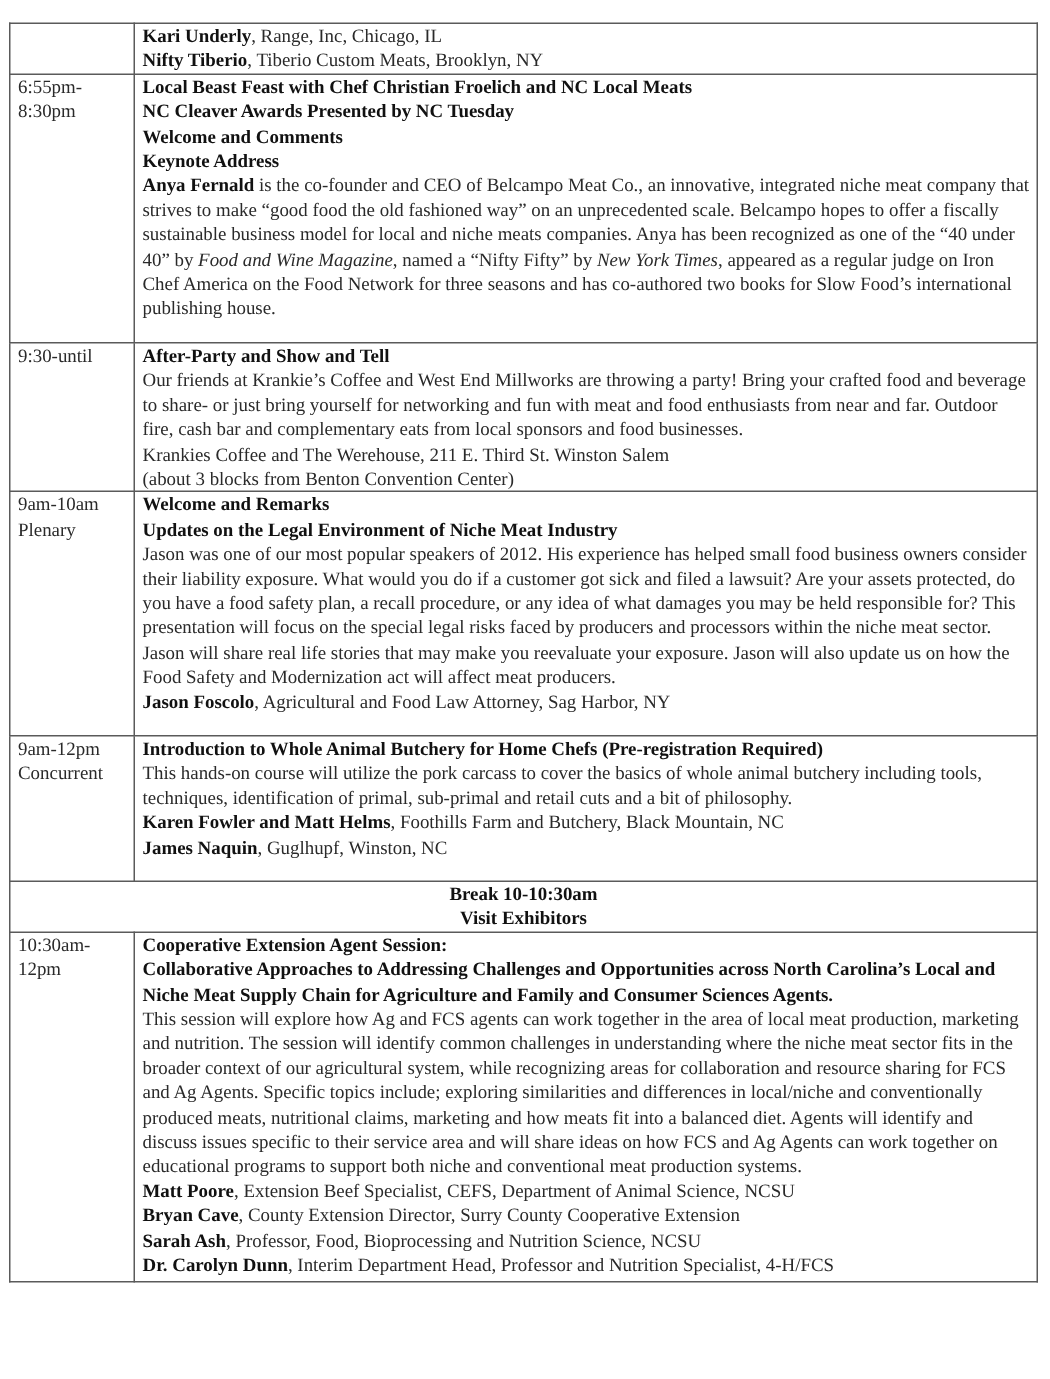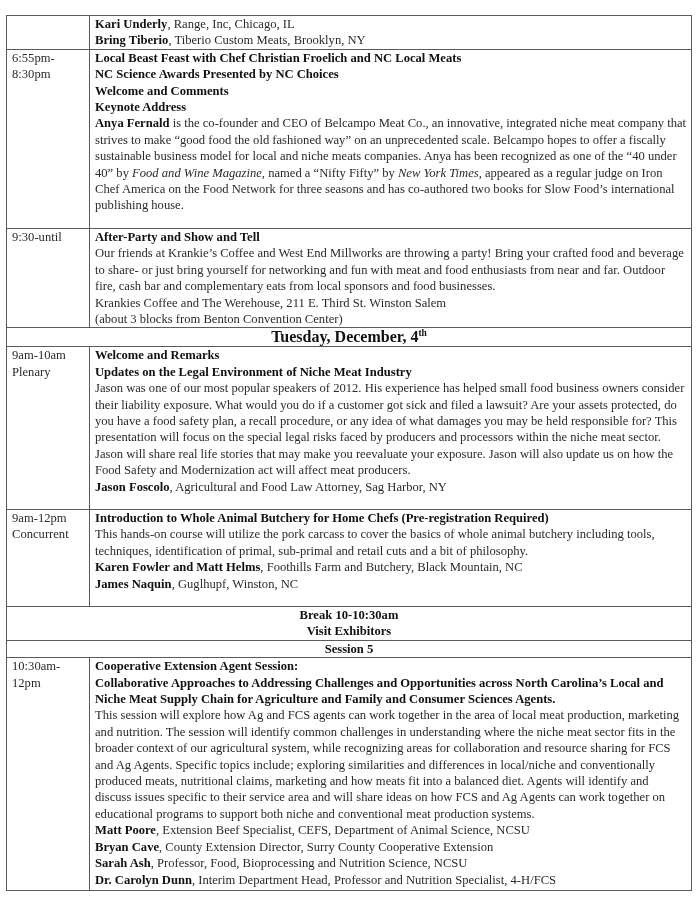--- a/index.html
+++ b/index.html
@@ -40,53 +40,50 @@
 </head>
 <body>
 
 <table class="schedule">
 
   <tbody>
       <tr>
     <td class="time"></td>
     <td class="content">
       <span class="line"><span class="b">Kari Underly</span><span>, Range, Inc, Chicago, IL</span></span>
-      <span class="line"><span class="b">Bring Tiberio</span><span>, Tiberio Custom Meats, Brooklyn, NY</span></span>
+      <span class="line"><span class="b">Nifty Tiberio</span><span>, Tiberio Custom Meats, Brooklyn, NY</span></span>
     </td>
   </tr>
 
   <tr>
     <td class="time">
       <span class="line">6:55pm-</span>
       <span class="line">8:30pm</span>
     </td>
     <td class="content pad-bottom">
       <span class="line b">Local Beast Feast with Chef Christian Froelich and NC Local Meats</span>
-      <span class="line b">NC Science Awards Presented by NC Choices</span>
+      <span class="line b">NC Cleaver Awards Presented by NC Tuesday</span>
       <span class="line b">Welcome and Comments</span>
       <span class="line b">Keynote Address</span>
       <span class="line"><span class="b">Anya Fernald</span><span> is the co-founder and CEO of Belcampo Meat Co., an innovative, integrated niche meat company that strives to make “good food the old fashioned way” on an unprecedented scale. Belcampo hopes to offer a fiscally sustainable business model for local and niche meats companies. Anya has been recognized as one of the “40 under 40” by </span><span class="i">Food and Wine Magazine</span><span>, named a “Nifty Fifty” by </span><span class="i">New York Times</span><span>, appeared as a regular judge on Iron Chef America on the Food Network for three seasons and has co-authored two books for Slow Food’s international publishing house.</span></span>
     </td>
   </tr>
 
   <tr>
     <td class="time">
       <span class="line">9:30-until</span>
     </td>
     <td class="content">
       <span class="line b">After-Party and Show and Tell</span>
       <span class="line">Our friends at Krankie’s Coffee and West End Millworks are throwing a party!  Bring your crafted food and beverage to share- or just bring yourself for networking and fun with meat and food enthusiasts from near and far. Outdoor fire, cash bar and complementary eats from local sponsors and food businesses.</span>
       <span class="line">Krankies Coffee and The Werehouse, 211 E. Third St. Winston Salem</span>
       <span class="line">(about 3 blocks from Benton Convention Center)</span>
     </td>
   </tr>
 
-  <tr>
-    <td colspan="2" class="day-header"><span>Tuesday, December, 4</span><sup>th</sup></td>
-  </tr>
 
 
   <tr>
     <td class="time">
       <span class="line">9am-10am</span>
       <span class="line">Plenary</span>
     </td>
     <td class="content pad-bottom">
       <span class="line b">Welcome and Remarks</span>
       <span class="line b">Updates on the Legal Environment of Niche Meat Industry</span>
@@ -108,25 +105,20 @@
     </td>
   </tr>
 
   <tr>
     <td colspan="2" class="center-row">
       <span class="line">Break 10-10:30am</span>
       <span class="line">Visit Exhibitors</span>
     </td>
   </tr>
 
-  <tr>
-    <td colspan="2" class="center-row">
-      <span class="line">Session 5</span>
-    </td>
-  </tr>
 
   <tr>
     <td class="time">
       <span class="line">10:30am-</span>
       <span class="line">12pm</span>
     </td>
     <td class="content pad-bottom-sm">
       <span class="line b">Cooperative Extension Agent Session:</span>
       <span class="line b">Collaborative Approaches to Addressing Challenges and Opportunities across North Carolina’s Local and Niche Meat Supply Chain for Agriculture and Family and Consumer Sciences Agents.</span>
       <span class="line">This session will explore how Ag and FCS agents can work together in the area of local meat production, marketing and nutrition. The session will identify common challenges in understanding where the niche meat sector fits in the broader context of our agricultural system, while recognizing areas for collaboration and resource sharing for FCS and Ag Agents. Specific topics include; exploring similarities and differences in local/niche and conventionally produced meats, nutritional claims, marketing and how meats fit into a balanced diet. Agents will identify and discuss issues specific to their service area and will share ideas on how FCS and Ag Agents can work together on educational programs to support both niche and conventional meat production systems.</span>

